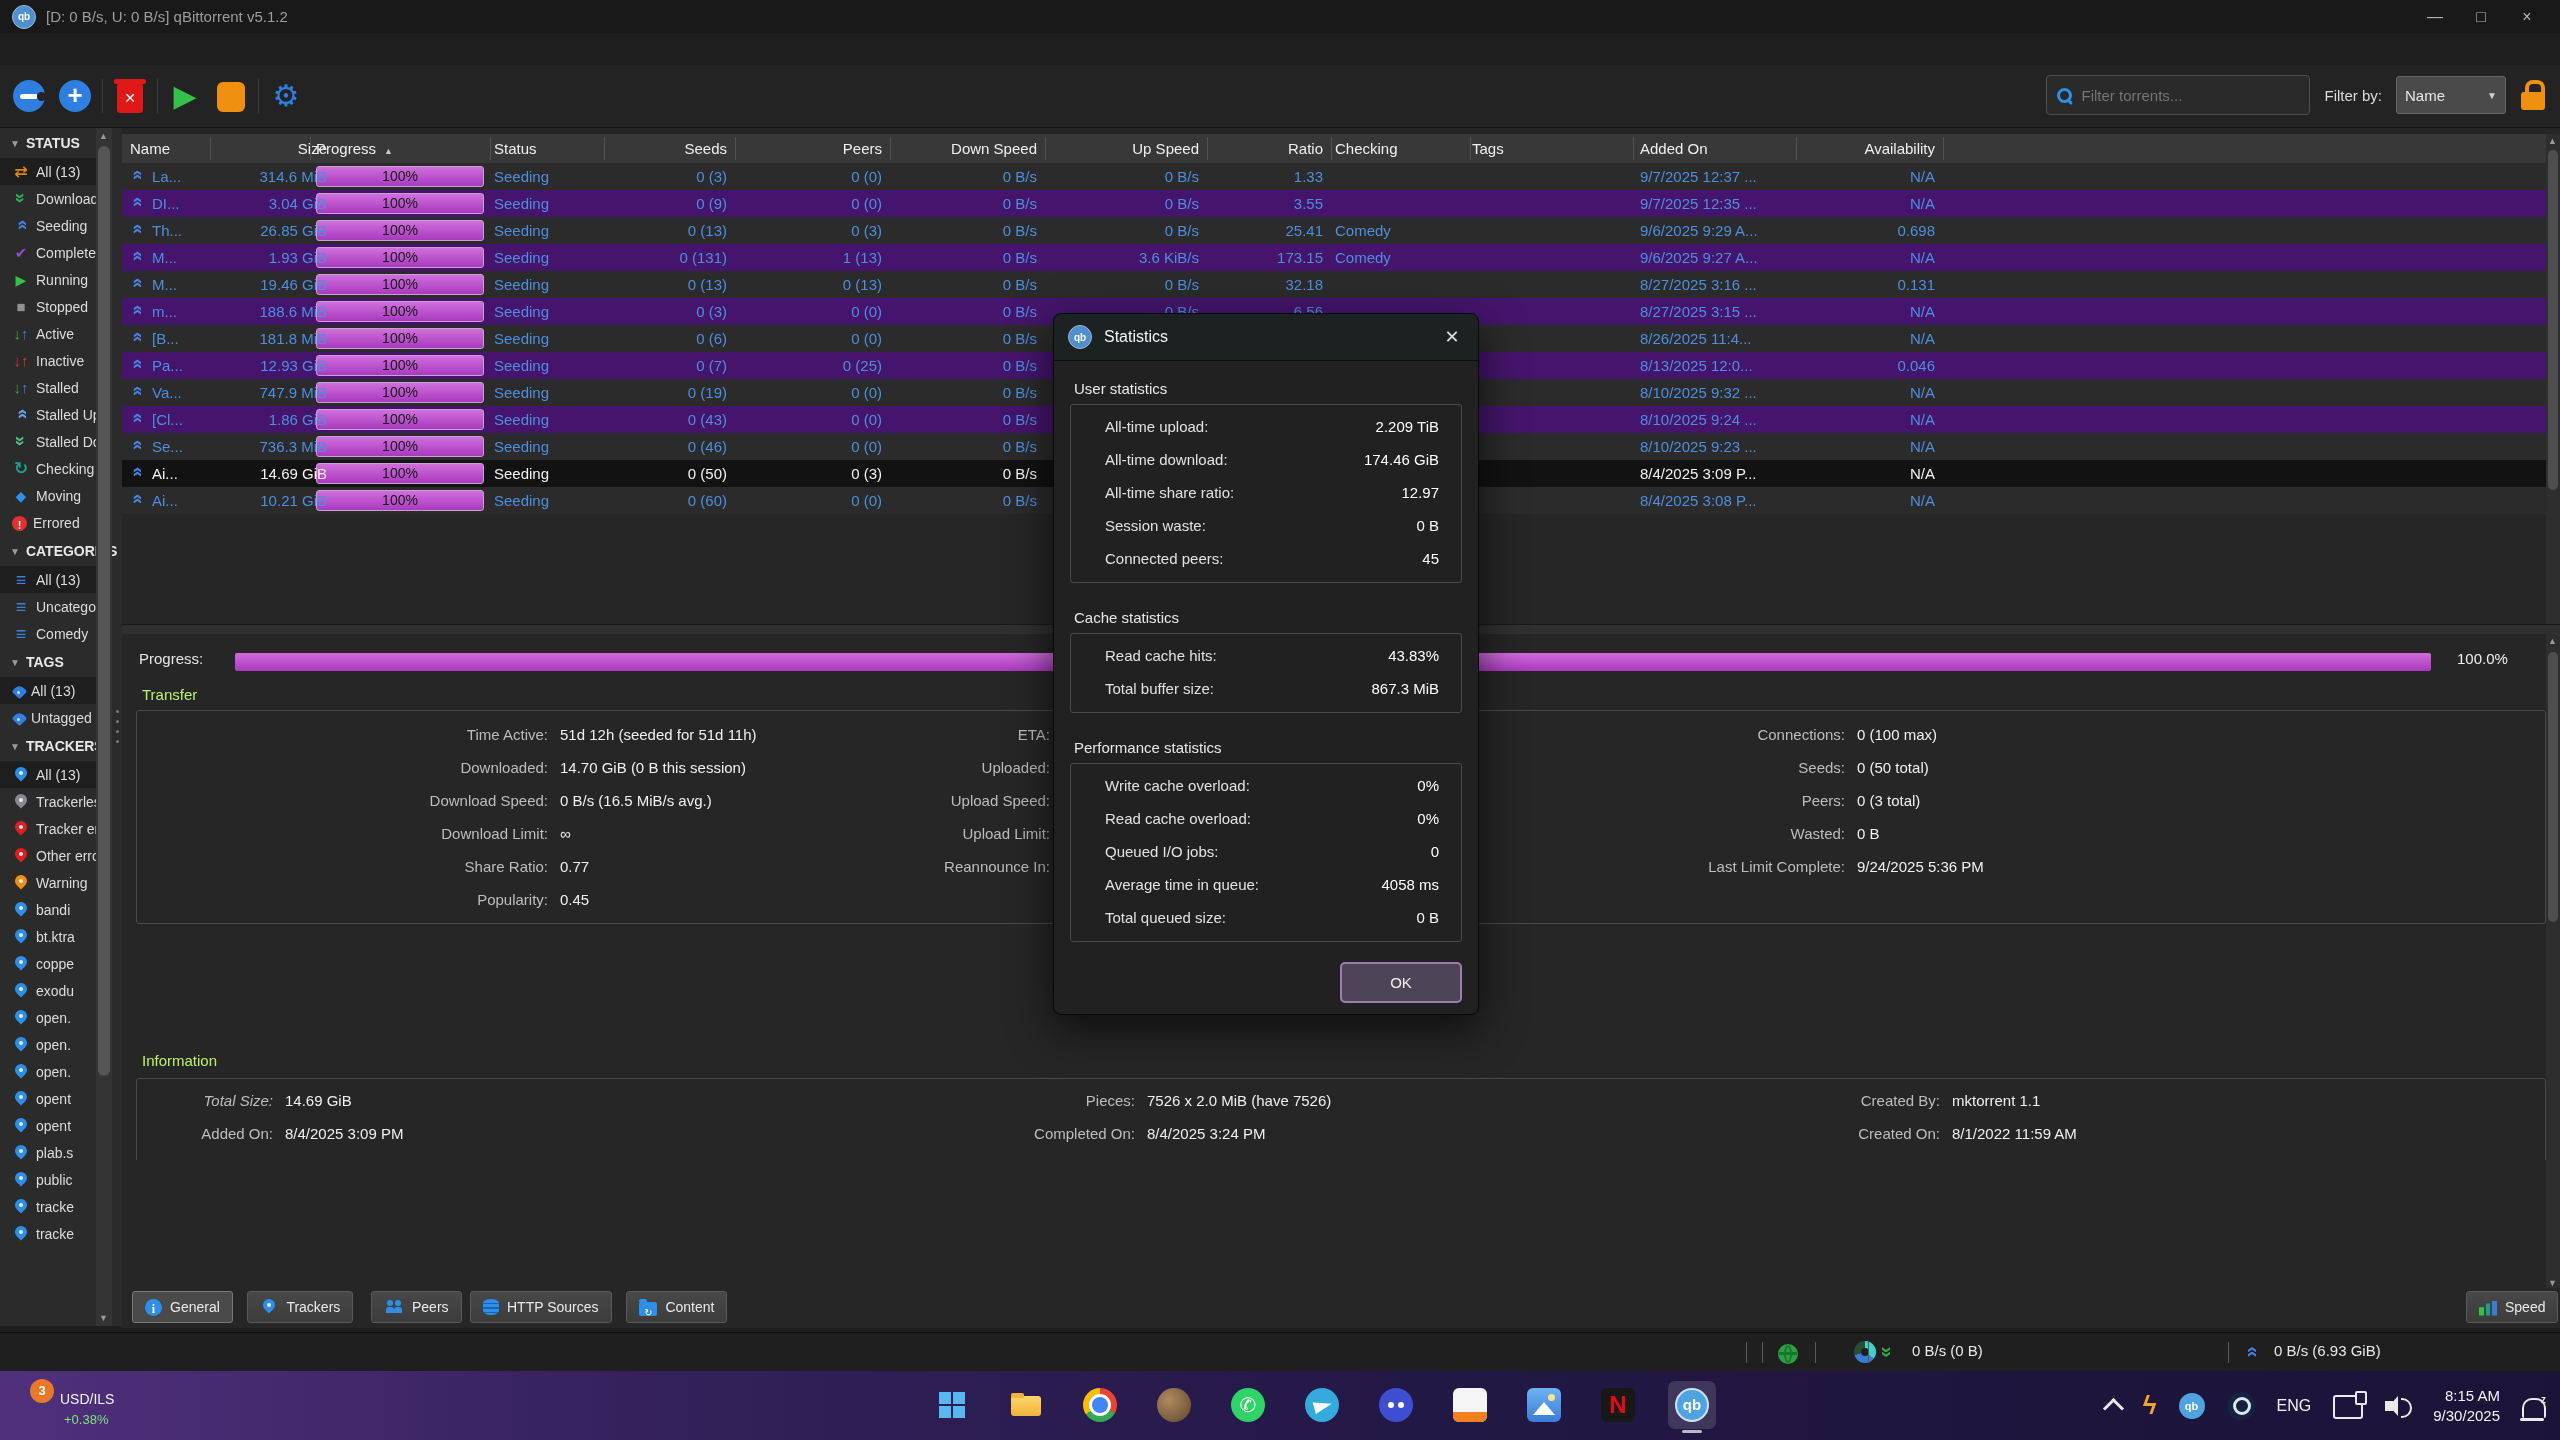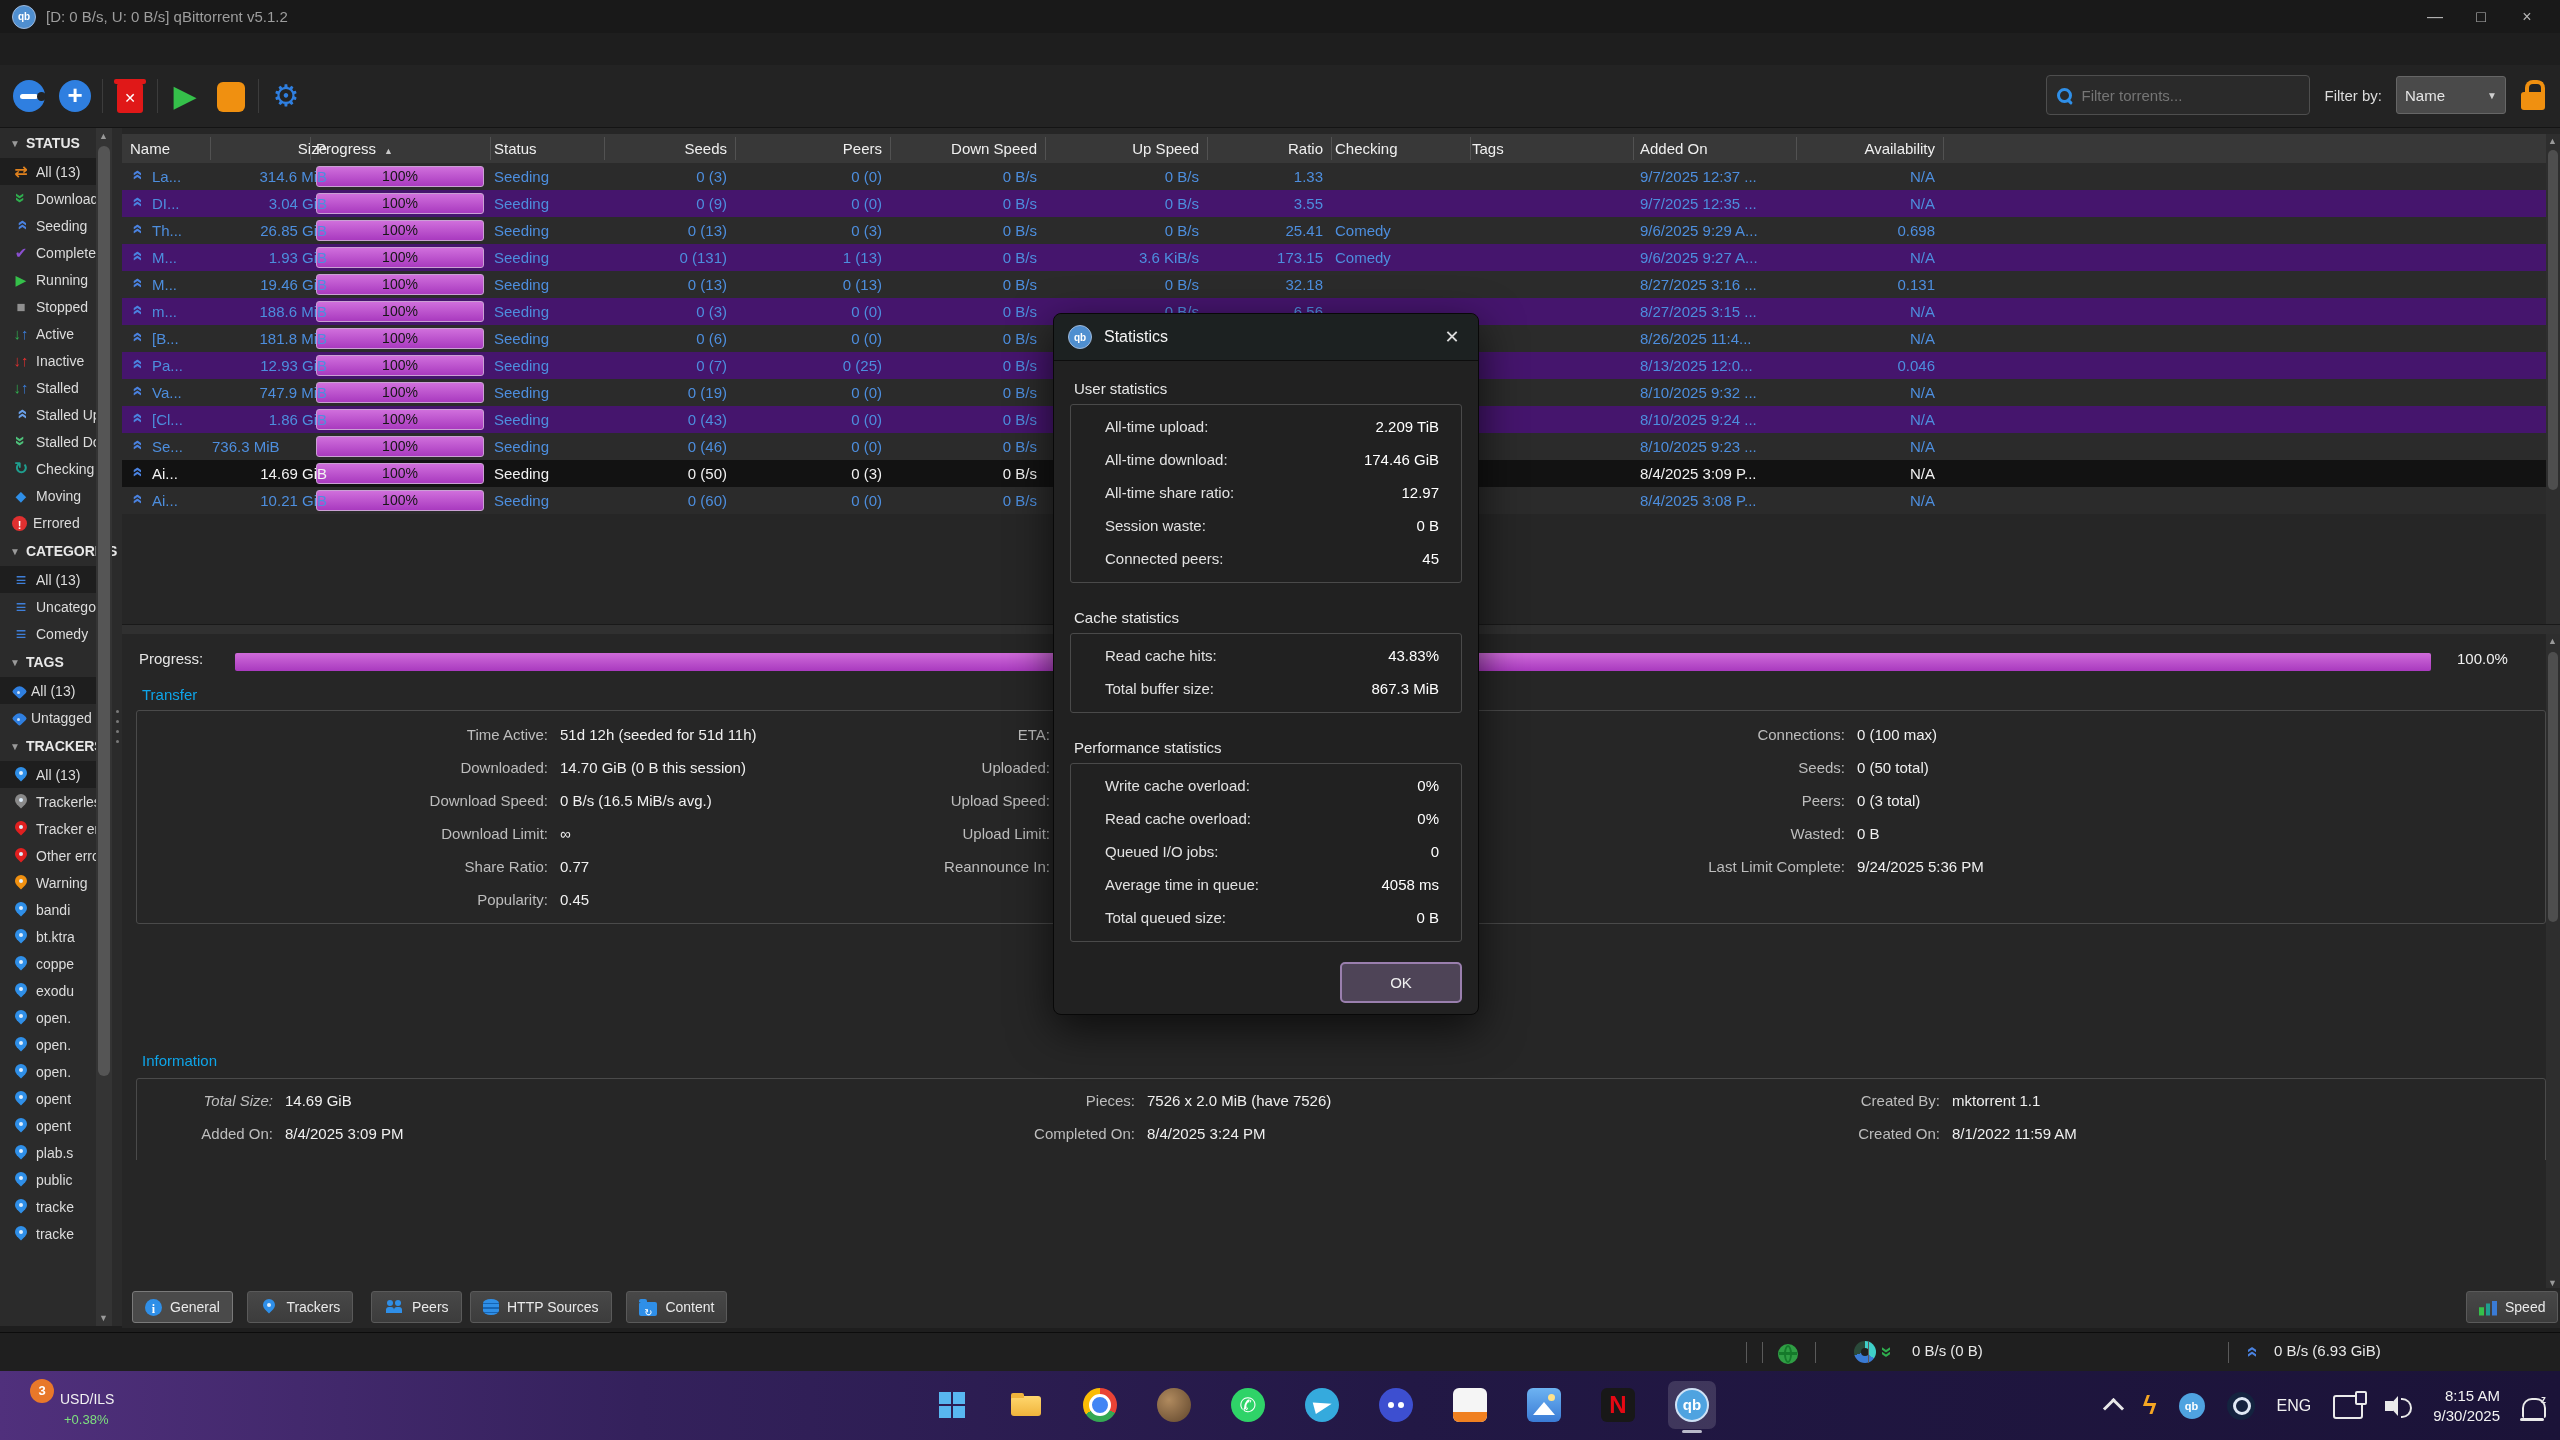--- a/index.html
+++ b/index.html
@@ -111,21 +111,21 @@
   .tcell{position:absolute;top:0;height:27px;line-height:27px;font-size:15px;color:#4d8ede;overflow:hidden;white-space:nowrap;}
   .trow.sel .tcell{color:#f2f2f2;}
   .pbar{position:absolute;top:3px;height:21px;background:linear-gradient(#d06fdc,#a93abf);border:1px solid #caa0d4;border-radius:3px;
     box-sizing:border-box;text-align:center;color:#161616;font-size:14px;line-height:19px;}
   .row-ic{position:absolute;left:5px;top:4px;}
   #table-vscroll{position:absolute;left:2424px;top:6px;width:14px;height:624px;background:#2e2e2e;}
   #table-vthumb{position:absolute;left:2px;top:16px;width:10px;height:340px;background:#4e4e4e;border-radius:5px;}
   
   #hsplit{left:122px;top:624px;width:2438px;height:10px;background:#303030;border-top:1px solid #191919;border-bottom:1px solid #191919;position:absolute;}
   #details{left:122px;top:634px;width:2424px;height:526px;background:#262626;overflow:hidden;}
-  .grp-title{position:absolute;color:#0ea5e9;font-size:15px;}
+  .grp-title{position:absolute;color:#bef264;font-size:15px;}
   .grp-box{position:absolute;border:1px solid #4a4a4a;border-radius:3px;}
   .kv-label{position:absolute;color:#bdbdbd;font-size:15px;text-align:right;white-space:nowrap;overflow:hidden;}
   .kv-value{position:absolute;color:#f0f0f0;font-size:15px;white-space:nowrap;}
   #dprog-bar{position:absolute;background:linear-gradient(#cf6bda,#a93abf);border-radius:2px;}
   #detail-vscroll{left:2546px;top:634px;width:14px;height:656px;background:#2e2e2e;position:absolute;}
   #detail-vthumb{position:absolute;left:2px;top:18px;width:10px;height:270px;background:#4e4e4e;border-radius:5px;}
   
   #dialog{left:1053px;top:313px;width:424px;height:700px;background:#212121;border:1px solid #080808;border-radius:8px;
     box-shadow:0 14px 44px rgba(0,0,0,.65);z-index:50;}
   #dialog-titlebar{position:absolute;left:0;top:0;width:100%;height:46px;background:#1c2121;border-radius:8px 8px 0 0;
@@ -617,21 +617,21 @@
           <span class="tcell" style="left: 1085px; width: 116px; text-align: right;"></span>
           <span class="tcell" style="left: 1213px; width: 130px; text-align: left;"></span>
           <span class="tcell" style="left: 1350px; width: 156px; text-align: left;"></span>
           <span class="tcell" style="left: 1518px; width: 152px; text-align: left;">8/10/2025 9:24 ...</span>
           <span class="tcell" style="left: 1678px; width: 135px; text-align: right;">N/A</span>
         </div>
         <div class="trow dark" style="top: 305px;">
           <span class="ic ic-chevup row-ic"></span>
           <span class="tcell" style="left: 30px; width: 58px;">Se...</span>
           <div class="pbar" style="left: 194px; width: 168px;">100%</div>
-          <span class="tcell" style="left: 90px; width: 115px; text-align: left;">736.3 MiB</span>
+          <span class="tcell" style="left: 90px; width: 115px; text-align: right;">736.3 MiB</span>
           <span class="tcell" style="left: 372px; width: 106px; text-align: left;">Seeding</span>
           <span class="tcell" style="left: 482px; width: 123px; text-align: right;">0 (46)</span>
           <span class="tcell" style="left: 613px; width: 147px; text-align: right;">0 (0)</span>
           <span class="tcell" style="left: 768px; width: 147px; text-align: right;">0 B/s</span>
           <span class="tcell" style="left: 923px; width: 154px; text-align: right;"></span>
           <span class="tcell" style="left: 1085px; width: 116px; text-align: right;"></span>
           <span class="tcell" style="left: 1213px; width: 130px; text-align: left;"></span>
           <span class="tcell" style="left: 1350px; width: 156px; text-align: left;"></span>
           <span class="tcell" style="left: 1518px; width: 152px; text-align: left;">8/10/2025 9:23 ...</span>
           <span class="tcell" style="left: 1678px; width: 135px; text-align: right;">N/A</span>

